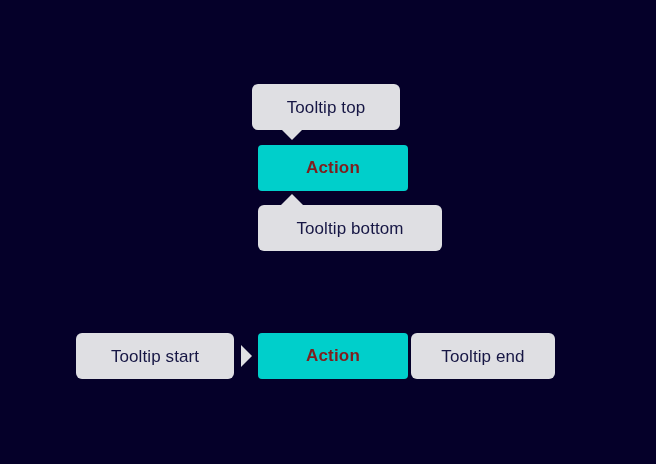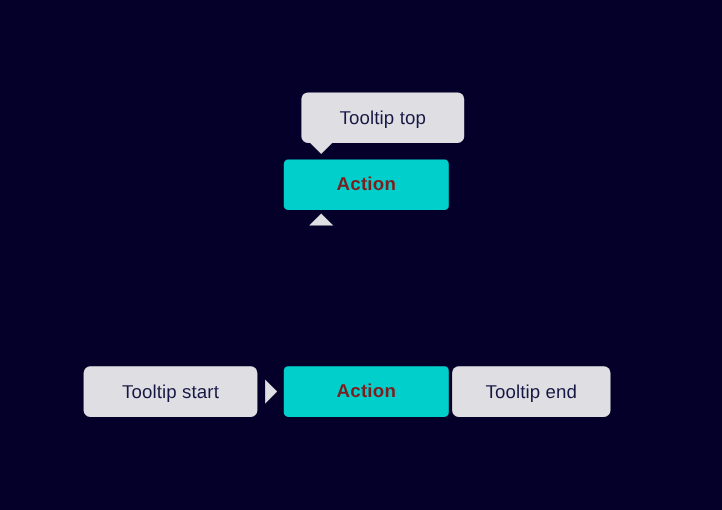--- a/index.html
+++ b/index.html
@@ -89,21 +89,21 @@
     padding: 0;
     cursor: pointer;
     box-sizing: border-box;
   }
   .action-btn .btn-label {
     display: block;
     transform: translateY(-0.5px);
   }
 
   
-  #tooltip-top        { left: 274px; top: 84px;  width: 148px; height: 46px; }
+  #tooltip-top        { left: 252px; top: 84px;  width: 148px; height: 46px; }
   #tooltip-top-arrow  { left: 281px; top: 129px; }
 
   #action-top         { left: 258px; top: 145px; width: 150px; height: 46px; }
 
   #tooltip-bottom-arrow { left: 281px; top: 194px; }
   #tooltip-bottom     { left: 258px; top: 205px; width: 184px; height: 46px; }
 
   
   #tooltip-start       { left: 76px;  top: 333px; width: 158px; height: 46px; }
   #tooltip-start-arrow { left: 241px; top: 345px; }
@@ -121,20 +121,23 @@
   <div id="tooltip-top" class="tooltip">
     <span class="tip-label">Tooltip top</span>
   </div>
   <div id="tooltip-top-arrow" class="arrow down"></div>
 
   <button id="action-top" class="action-btn">
     <span class="btn-label">Action</span>
   </button>
 
   <div id="tooltip-bottom-arrow" class="arrow up"></div>
+  <div id="tooltip-bottom" class="tooltip">
+    <span class="tip-label">Tooltip bottom</span>
+  </div>
 
   <div id="tooltip-start" class="tooltip">
     <span class="tip-label">Tooltip start</span>
   </div>
   <div id="tooltip-start-arrow" class="arrow right"></div>
 
   <button id="action-bottom" class="action-btn">
     <span class="btn-label">Action</span>
   </button>
 

